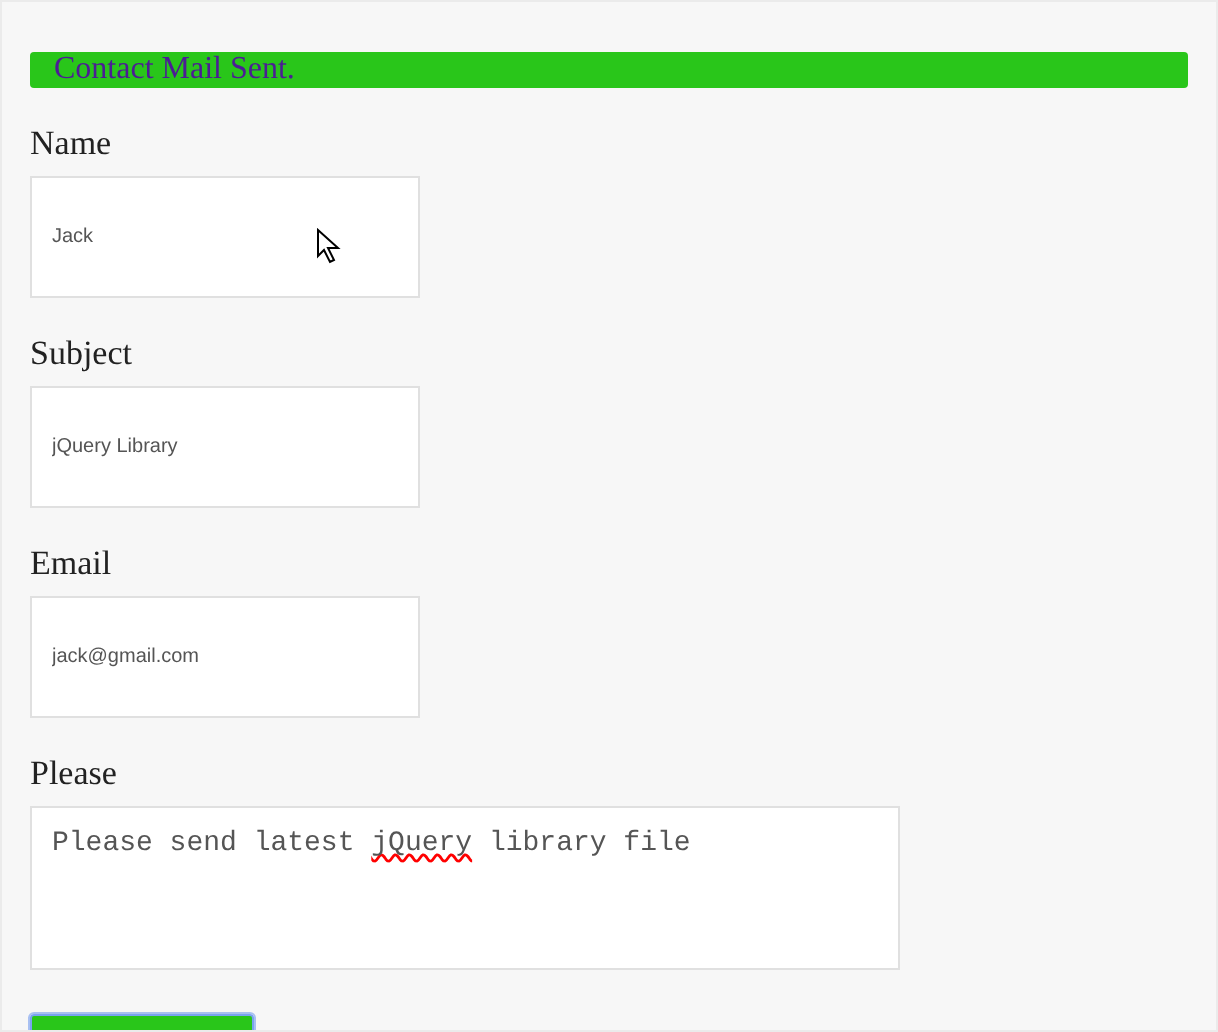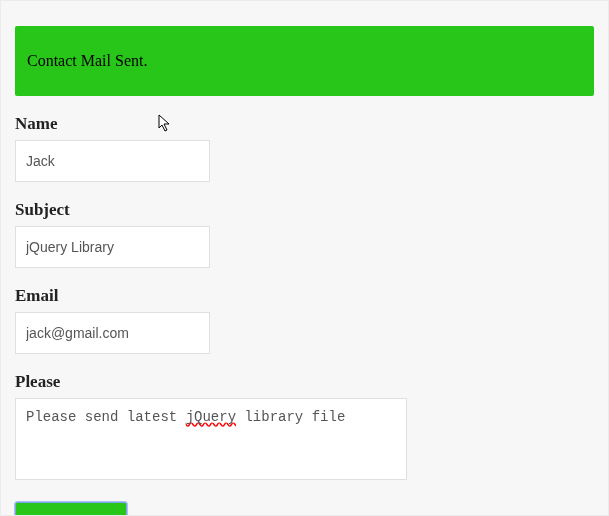--- a/index.html
+++ b/index.html
@@ -9,49 +9,48 @@
       width: 609px;
       height: 516px;
       border: 1px solid #ebebeb;
       padding: 7px 10px;
     }
     .container {
       padding: 0 4px;
     }
     .status-bar {
       background: #29c61a;
-      color: #000000;
-      padding: 26px 12px;
+      color: #4c1d95;
+      padding: 0 12px;
       font-size: 16px;
       border-radius: 2px;
       margin-bottom: 18px;
       margin-top: 18px;
     }
     .field-row {
       margin-bottom: 18px;
     }
     .field-label {
       display: block;
       font-size: 17px;
       color: #222;
       margin-bottom: 6px;
-      font-weight: bold;
     }
     .text-input {
       width: 195px;
-      padding: 12px 10px;
-      font-size: 14px;
+      padding: 24px 10px;
+      font-size: 10px;
       font-family: Arial, Helvetica, sans-serif;
       border: 1px solid #e0e0e0;
       background: #ffffff;
       color: #555;
       outline: none;
     }
     .textarea-input {
-      width: 392px;
+      width: 435px;
       height: 82px;
       padding: 10px;
       font-size: 14px;
       font-family: "Courier New", monospace;
       border: 1px solid #e0e0e0;
       background: #ffffff;
       color: #555;
       resize: both;
       outline: none;
     }

